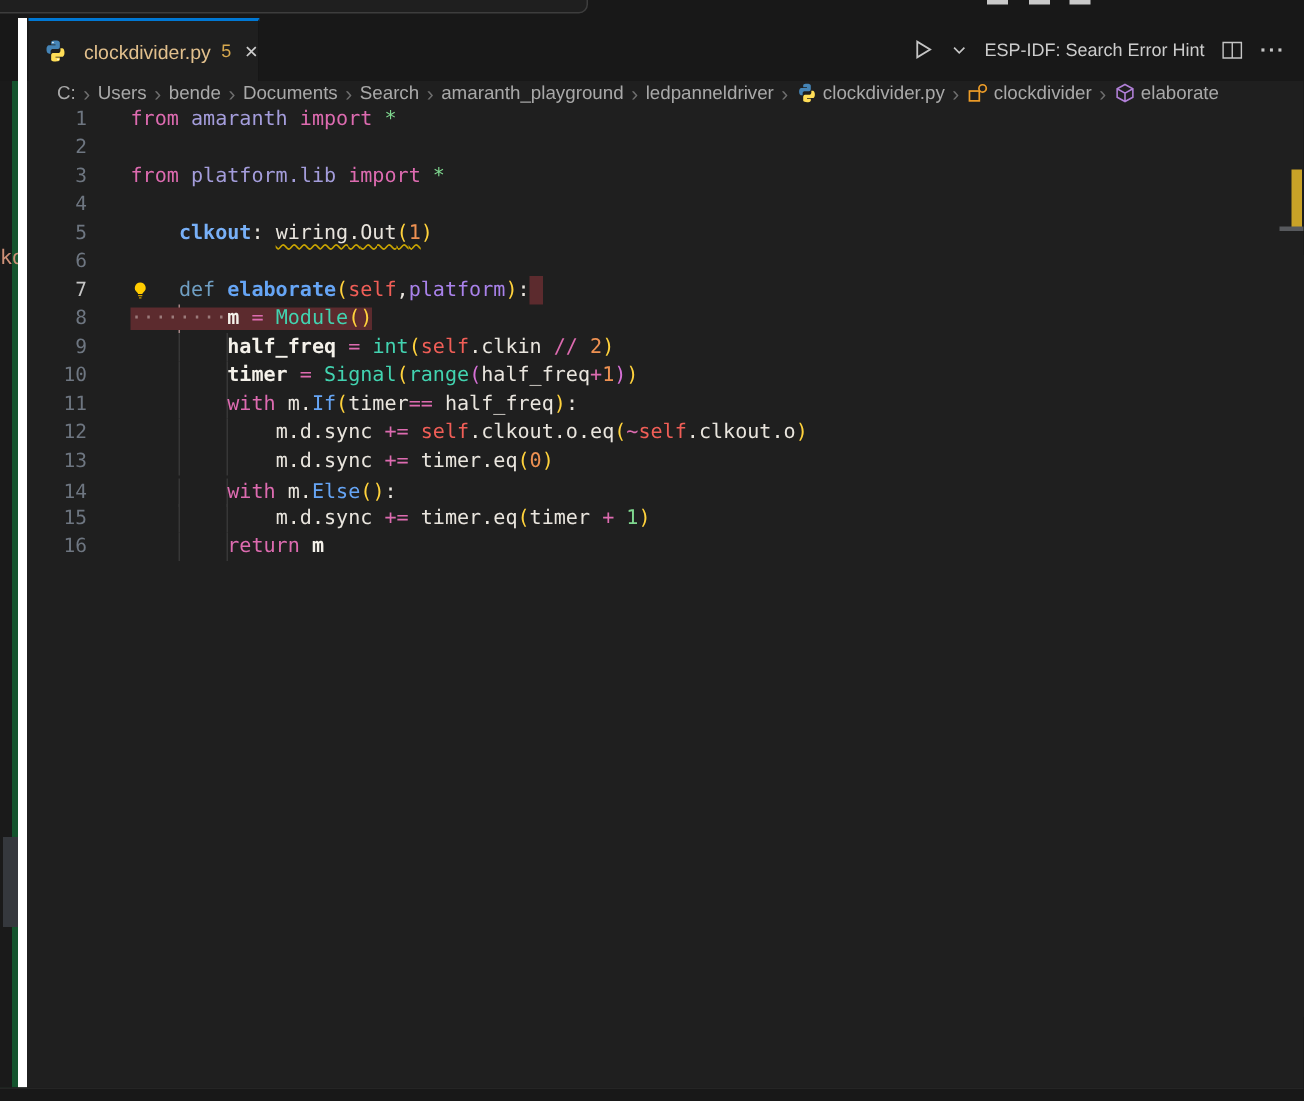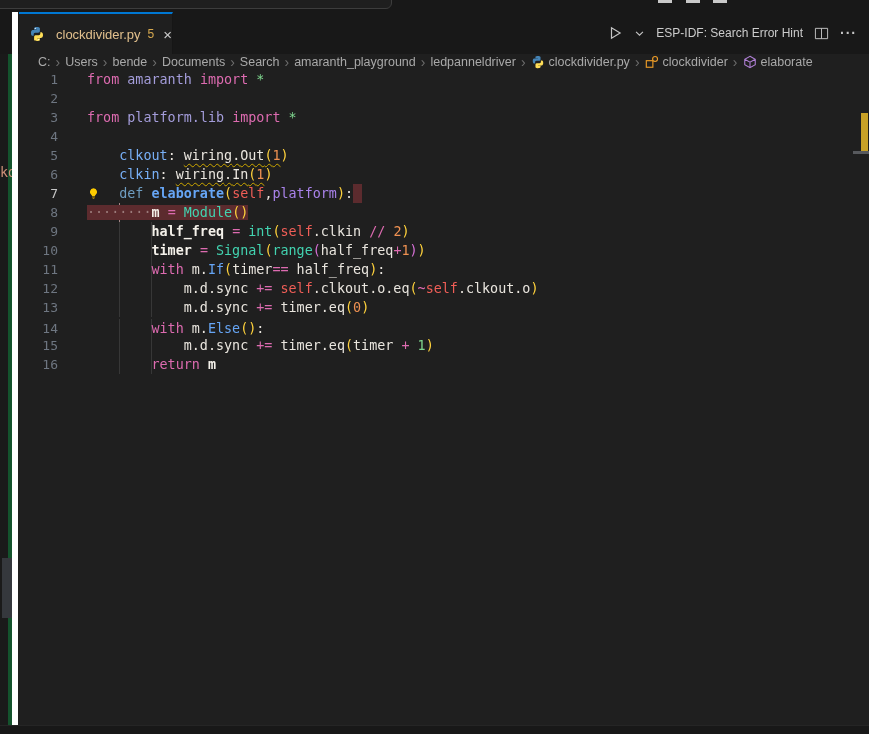--- a/index.html
+++ b/index.html
@@ -47,21 +47,21 @@
   .bulb{position:absolute;left:69px;top:3px;}
 
   .tk-kw{color:#dd6bb0;text-align:center;}
   .tk-ns{color:#a49ddb;}
   .tk-star{color:#7fd78f;}
   .tk-skw{color:#6f9ec2;}
   .tk-cls{color:#42d3b0;font-weight:bold;}
   .tk-type{color:#42d3b0;}
   .tk-fn{color:#66a5f5;}
   .tk-fnb{color:#66a5f5;font-weight:bold;}
-  .tk-field{color:#78b0f7;font-weight:normal;}
+  .tk-field{color:#78b0f7;font-weight:bold;}
   .tk-self{color:#f05e57;}
   .tk-param{color:#a982ea;}
   .tk-num{color:#ee9152;}
   .tk-b1{color:#ffd23c;}
   .tk-b2{color:#d670d6;}
   .tk-txt{color:#e9e5de;}
   .tk-def{color:#f4f1ea;font-weight:bold;}
   .tk-ws{color:#9b7b7b;}
   .wavy{text-decoration:underline;text-decoration-style:wavy;text-decoration-color:#cca700;
         text-decoration-thickness:1px;text-underline-offset:3px;}
@@ -208,21 +208,20 @@
     </div>
     <div class="row" style="top: 57px;">
       <span class="ln">4</span>
     </div>
     <div class="row" style="top: 76px;">
       <span class="ln">5</span>
       <span class="code-text"><span class="tk-txt">    </span><span class="tk-field">clkout</span><span class="tk-txt">: </span><span class="tk-txt wavy">wiring</span><span class="tk-txt wavy">.</span><span class="tk-txt wavy">Out</span><span class="tk-b1 wavy">(</span><span class="tk-num wavy">1</span><span class="tk-b1">)</span></span>
     </div>
     <div class="row" style="top: 95px;">
       <span class="ln">6</span>
-      <span class="code-text"><span class="tk-txt">    </span><span class="tk-field">clkin</span><span class="tk-txt">: </span><span class="tk-txt wavy">wiring</span><span class="tk-txt wavy">.</span><span class="tk-txt wavy">In</span><span class="tk-b1 wavy">(</span><span class="tk-num wavy">1</span><span class="tk-b1">)</span></span>
     </div>
     <div class="row" style="top: 114px;">
       <span class="ln active">7</span>
       <span class="bulb"><svg width="13" height="14" viewBox="0 0 16 16">
           <path fill="#ffcc00" d="M8 1a4.5 4.5 0 0 0-2.5 8.2c.4.3.7.8.8 1.3h3.4c.1-.5.4-1 .8-1.3A4.5 4.5 0 0 0 8 1z"></path>
           <path fill="#d0a000" d="M6.3 11.2h3.4v1.1H6.3z M7 13.2h2v1H7z"></path>
         </svg></span>
       <span class="code-text"><span class="tk-txt">    </span><span class="tk-skw">def</span><span class="tk-txt"> </span><span class="tk-fnb">elaborate</span><span class="tk-b1">(</span><span class="tk-self">self</span><span class="tk-txt">,</span><span class="tk-param">platform</span><span class="tk-b1">)</span><span class="tk-txt">:</span><span class="eolbox"></span></span>
     </div>
     <div class="row" style="top: 133px;">

